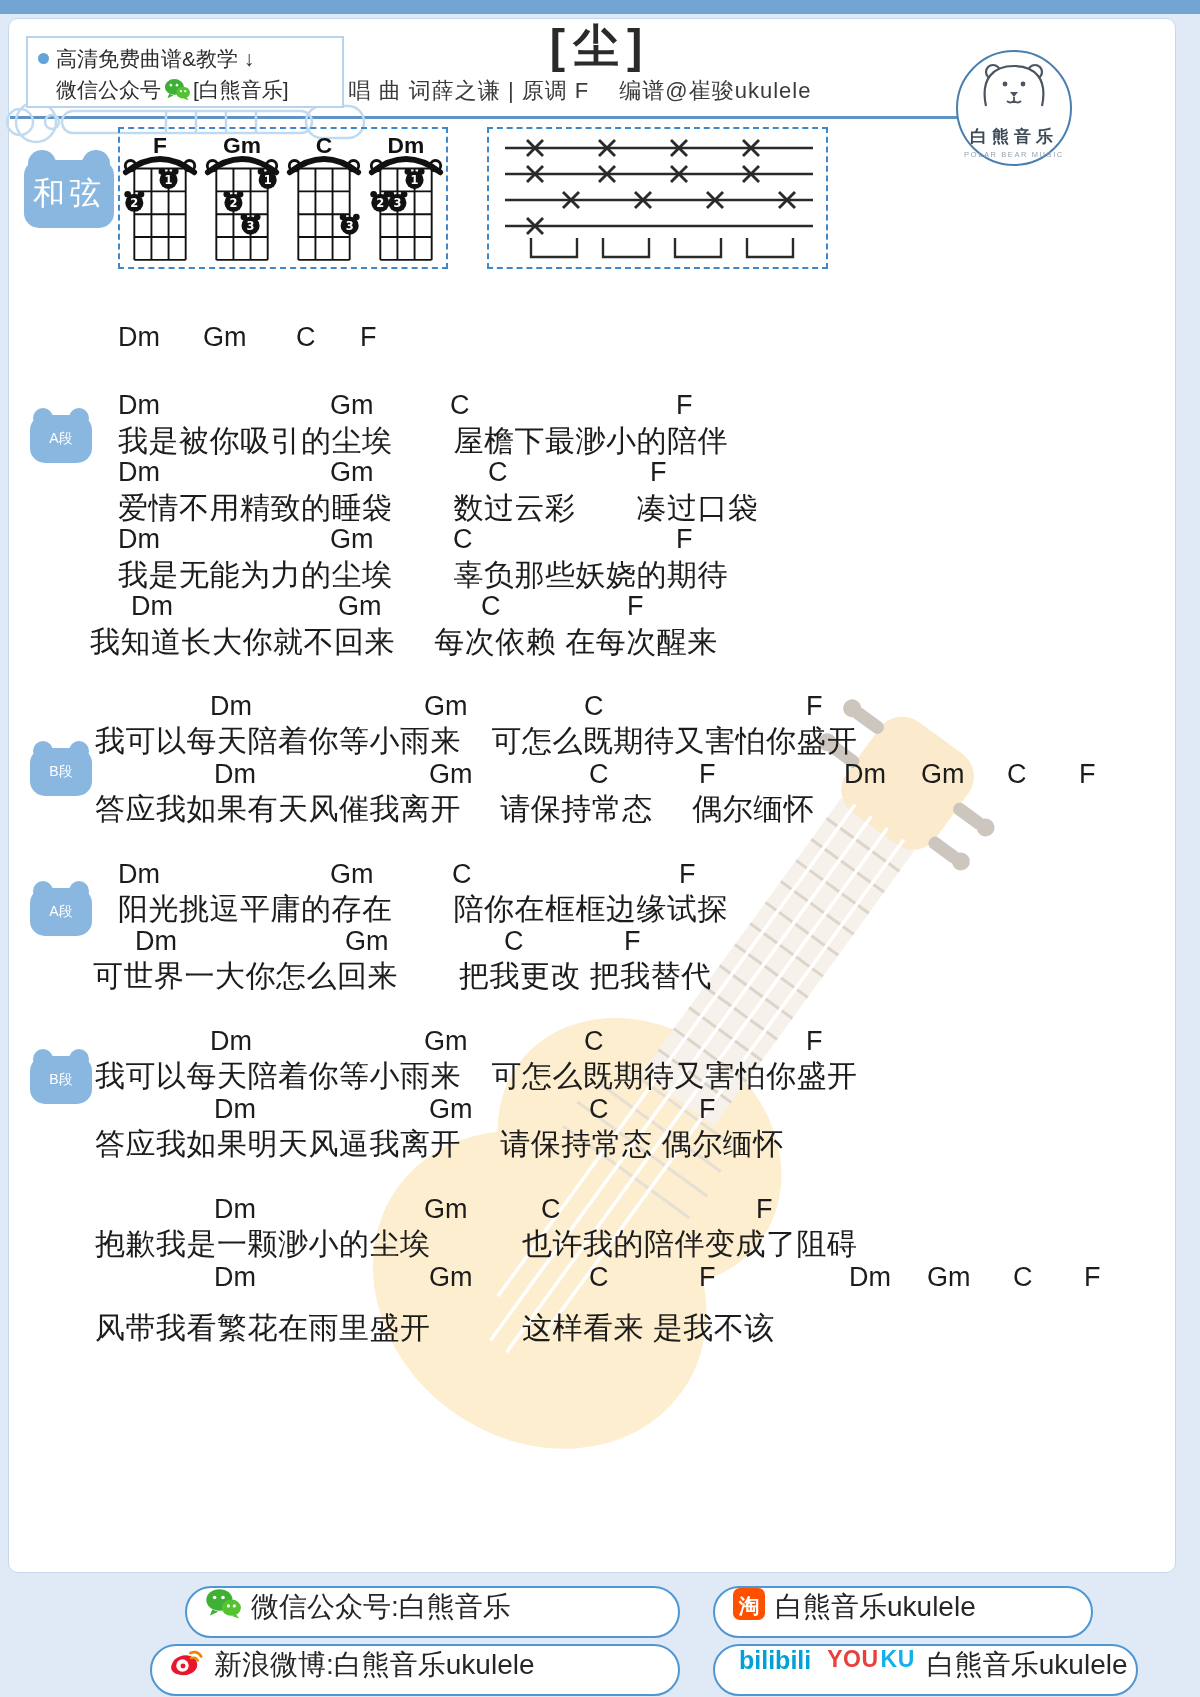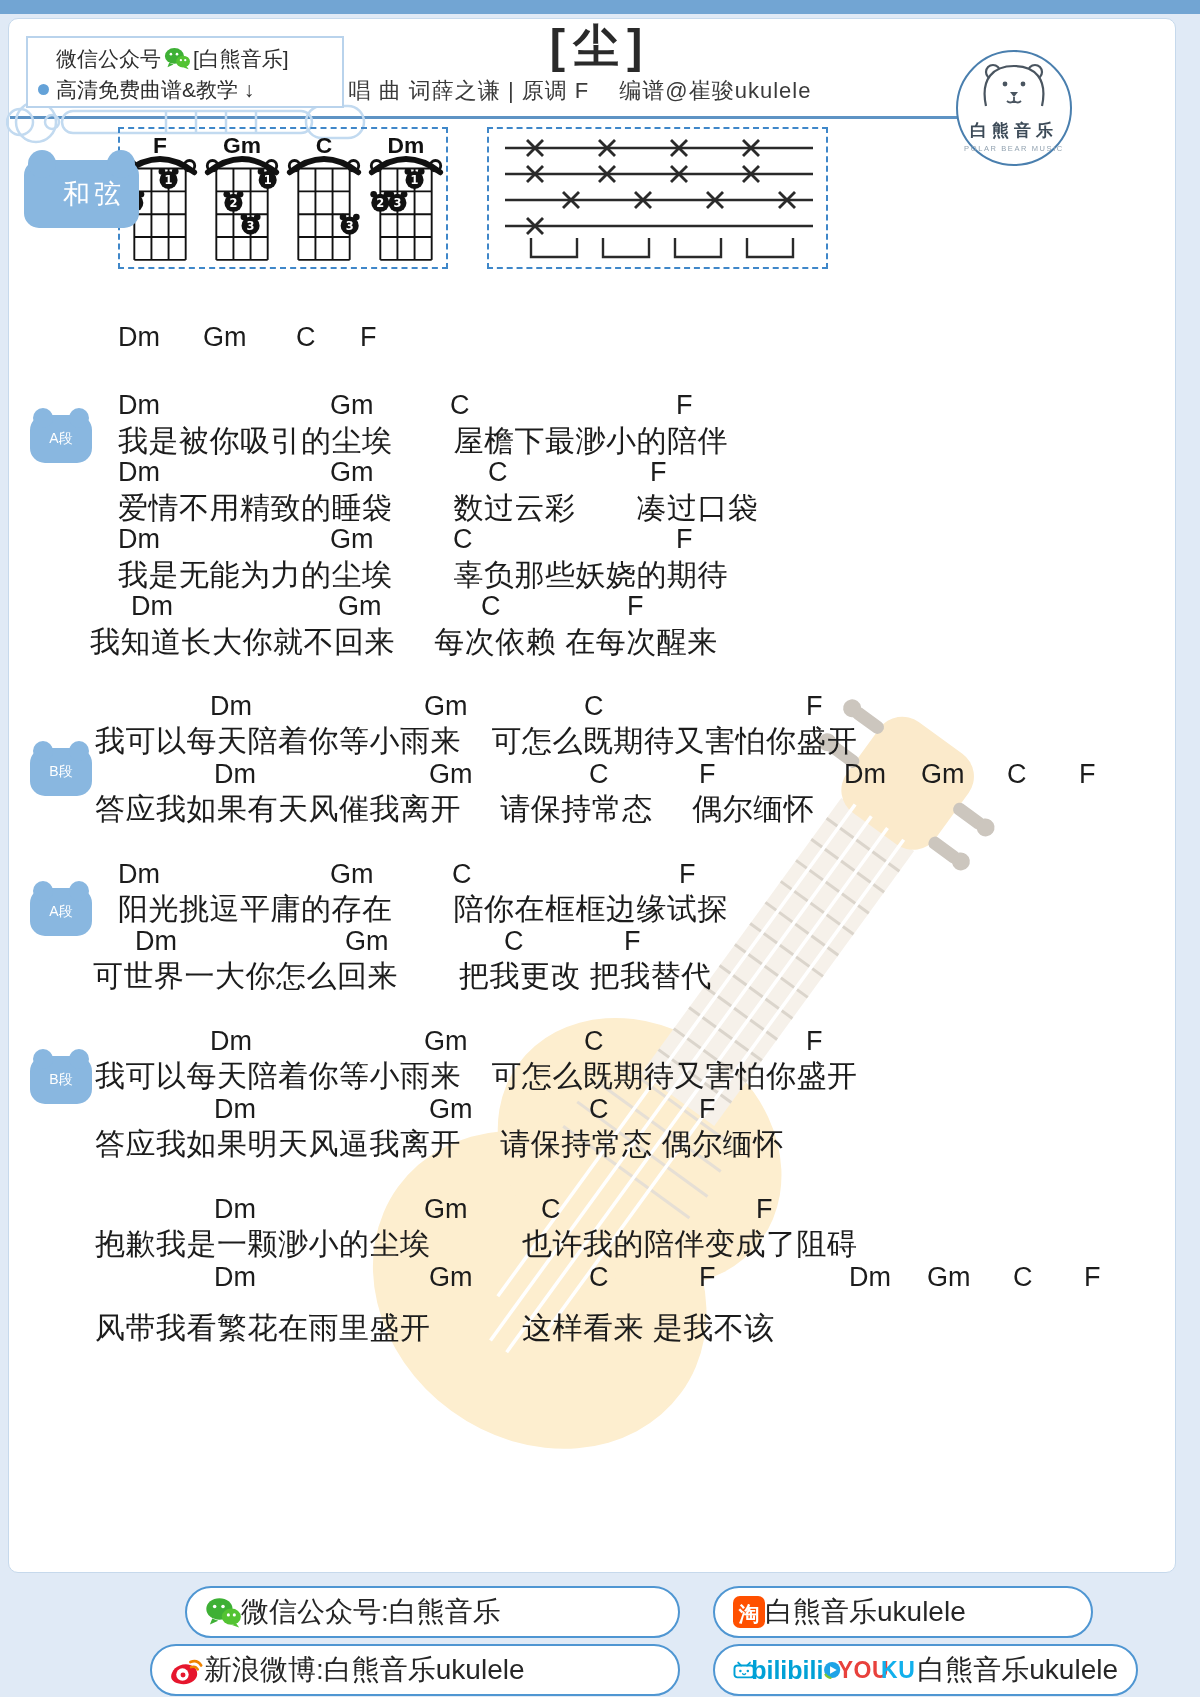--- a/index.html
+++ b/index.html
@@ -18,43 +18,43 @@
              font-size:21px;line-height:31px;color:#2e2e2e;z-index:4;white-space:nowrap;}
   .promo-dot{display:inline-block;width:11px;height:11px;border-radius:50%;background:#64a2d8;
              margin-right:7px;vertical-align:2px;}
   .wechat-mini{vertical-align:-4px;margin:0 3px;}
   .page-title{position:absolute;left:0;top:16px;width:1200px;text-align:center;font-size:46px;
               font-weight:bold;letter-spacing:8px;color:#2a2a2a;z-index:2;}
   .credits{position:absolute;left:0;top:76px;width:1160px;text-align:center;font-size:22px;
            color:#3a3a3a;z-index:2;letter-spacing:1px;}
   .logo{position:absolute;left:956px;top:50px;width:116px;height:116px;border-radius:50%;
         background:#fff;border:2.5px solid #4a7fae;box-sizing:border-box;text-align:center;z-index:5;}
-  .logo-cn{font-size:17px;font-weight:bold;letter-spacing:5px;color:#3c4a57;margin-top:3px;}
+  .logo-cn{font-size:17px;font-weight:bold;letter-spacing:5px;color:#3c4a57;margin-top:9px;}
   .logo-en{font-size:7.5px;letter-spacing:1.6px;color:#93a3b1;margin-top:2px;}
   .bear-badge{position:absolute;background:#89b7e0;color:#fff;border-radius:15px;
               display:flex;align-items:center;justify-content:center;z-index:4;}
   .bear-badge::before,.bear-badge::after{content:"";position:absolute;background:#89b7e0;border-radius:50%;}
-  .badge-big{left:24px;top:160px;width:90px;height:68px;font-size:27px;letter-spacing:4px;padding-left:25px;}
+  .badge-big{left:24px;top:160px;width:90px;height:68px;font-size:32px;letter-spacing:4px;}
   .badge-big::before{width:28px;height:28px;top:-10px;left:4px;}
   .badge-big::after{width:28px;height:28px;top:-10px;right:4px;}
   .badge-small{left:30px;width:62px;height:48px;font-size:14px;}
   .badge-small::before{width:20px;height:20px;top:-7px;left:3px;}
   .badge-small::after{width:20px;height:20px;top:-7px;right:3px;}
   .chords-box{position:absolute;left:118px;top:127px;width:330px;height:142px;
               border:2.5px dashed #3f87c9;box-sizing:border-box;display:flex;z-index:3;
               align-items:flex-start;justify-content:space-between;padding:2px 1px;background:transparent;}
   .rhythm-box{position:absolute;left:487px;top:127px;width:341px;height:142px;
               border:2.5px dashed #3f87c9;box-sizing:border-box;z-index:3;padding:1px 0 0 0;}
   .cname{font-size:24px;font-weight:bold;fill:#111;text-anchor:middle;font-family:"Liberation Sans",sans-serif;}
   .dotnum{font-size:12px;font-weight:bold;fill:#fff;text-anchor:middle;font-family:"DejaVu Sans",sans-serif;}
   #song-layer{position:absolute;left:0;top:0;width:1200px;height:1697px;z-index:3;pointer-events:none;}
   .chord{position:absolute;font-size:27px;color:#1c1c1c;white-space:pre;font-weight:500;}
   .lyric{position:absolute;font-size:30px;color:#1c1c1c;white-space:pre;letter-spacing:0.5px;}
   .fbadge{position:absolute;height:52px;background:#fff;border:2.5px solid #4f96d2;border-radius:27px;
-          box-sizing:border-box;display:flex;align-items:center;padding:0 18px;
+          box-sizing:border-box;display:flex;padding:0 18px;gap:10px;
           font-size:28px;color:#262626;z-index:4;white-space:nowrap;}
   .fb0{left:185px;top:1586px;width:495px;}
   .fb1{left:713px;top:1586px;width:380px;}
   .fb2{left:150px;top:1644px;width:530px;}
   .fb3{left:713px;top:1644px;width:425px;}
   .biliword{color:#00a1d6;font-weight:bold;font-size:25px;margin-left:-4px;}
   .youku-you{color:#e8413c;font-weight:800;font-size:23px;letter-spacing:0.5px;margin-left:-4px;}
   .youku-ku{color:#12b0ec;font-weight:800;font-size:23px;letter-spacing:0.5px;margin-left:-8px;margin-right:2px;}
 </style>
 </head>
@@ -121,31 +121,31 @@
       <rect x="56" y="15" width="250" height="22" rx="11"></rect>
       <line x1="160" y1="15" x2="160" y2="37"></line>
         <line x1="190" y1="15" x2="190" y2="37"></line>
       <line x1="220" y1="15" x2="220" y2="37"></line>
         <line x1="250" y1="15" x2="250" y2="37"></line>
       <rect x="300" y="10" width="58" height="32" rx="16"></rect>
     </g>
   </svg>
 
   <div class="promo-box">
+    <div><span class="promo-dot"></span><span>高清免费曲谱&amp;教学 ↓</span></div>
     <div><span style="margin-left:18px">微信公众号</span><svg class="wechat-mini" width="26" height="23" viewBox="0 0 30 26">
           <ellipse cx="12" cy="10" rx="11" ry="9" fill="#3eb035"></ellipse>
           <circle cx="8" cy="8" r="1.5" fill="#fff"></circle>
           <circle cx="15" cy="8" r="1.5" fill="#fff"></circle>
           <path d="M6,18 L4,23 L11,20 Z" fill="#3eb035"></path>
           <ellipse cx="22" cy="16.5" rx="8" ry="6.8" fill="#53c332"></ellipse>
           <circle cx="19.5" cy="15" r="1.3" fill="#fff"></circle>
           <circle cx="24.5" cy="15" r="1.3" fill="#fff"></circle>
           <path d="M26,22 L28.5,25.5 L22.5,23.5 Z" fill="#53c332"></path>
         </svg><span>[白熊音乐]</span></div>
-    <div><span class="promo-dot"></span><span>高清免费曲谱&amp;教学 ↓</span></div>
   </div>
 
   <div class="page-title">[尘]</div>
   <div class="credits">唱 曲 词薛之谦 | 原调 F　 编谱@崔骏ukulele</div>
 
   <div class="logo">
     <svg width="76" height="52" viewBox="0 0 76 52" style="margin-top:8px">
       <g fill="none" stroke="#4a5560" stroke-width="2.2">
         <circle cx="17" cy="12" r="7" fill="#fff"></circle>
         <circle cx="59" cy="12" r="7" fill="#fff"></circle>

